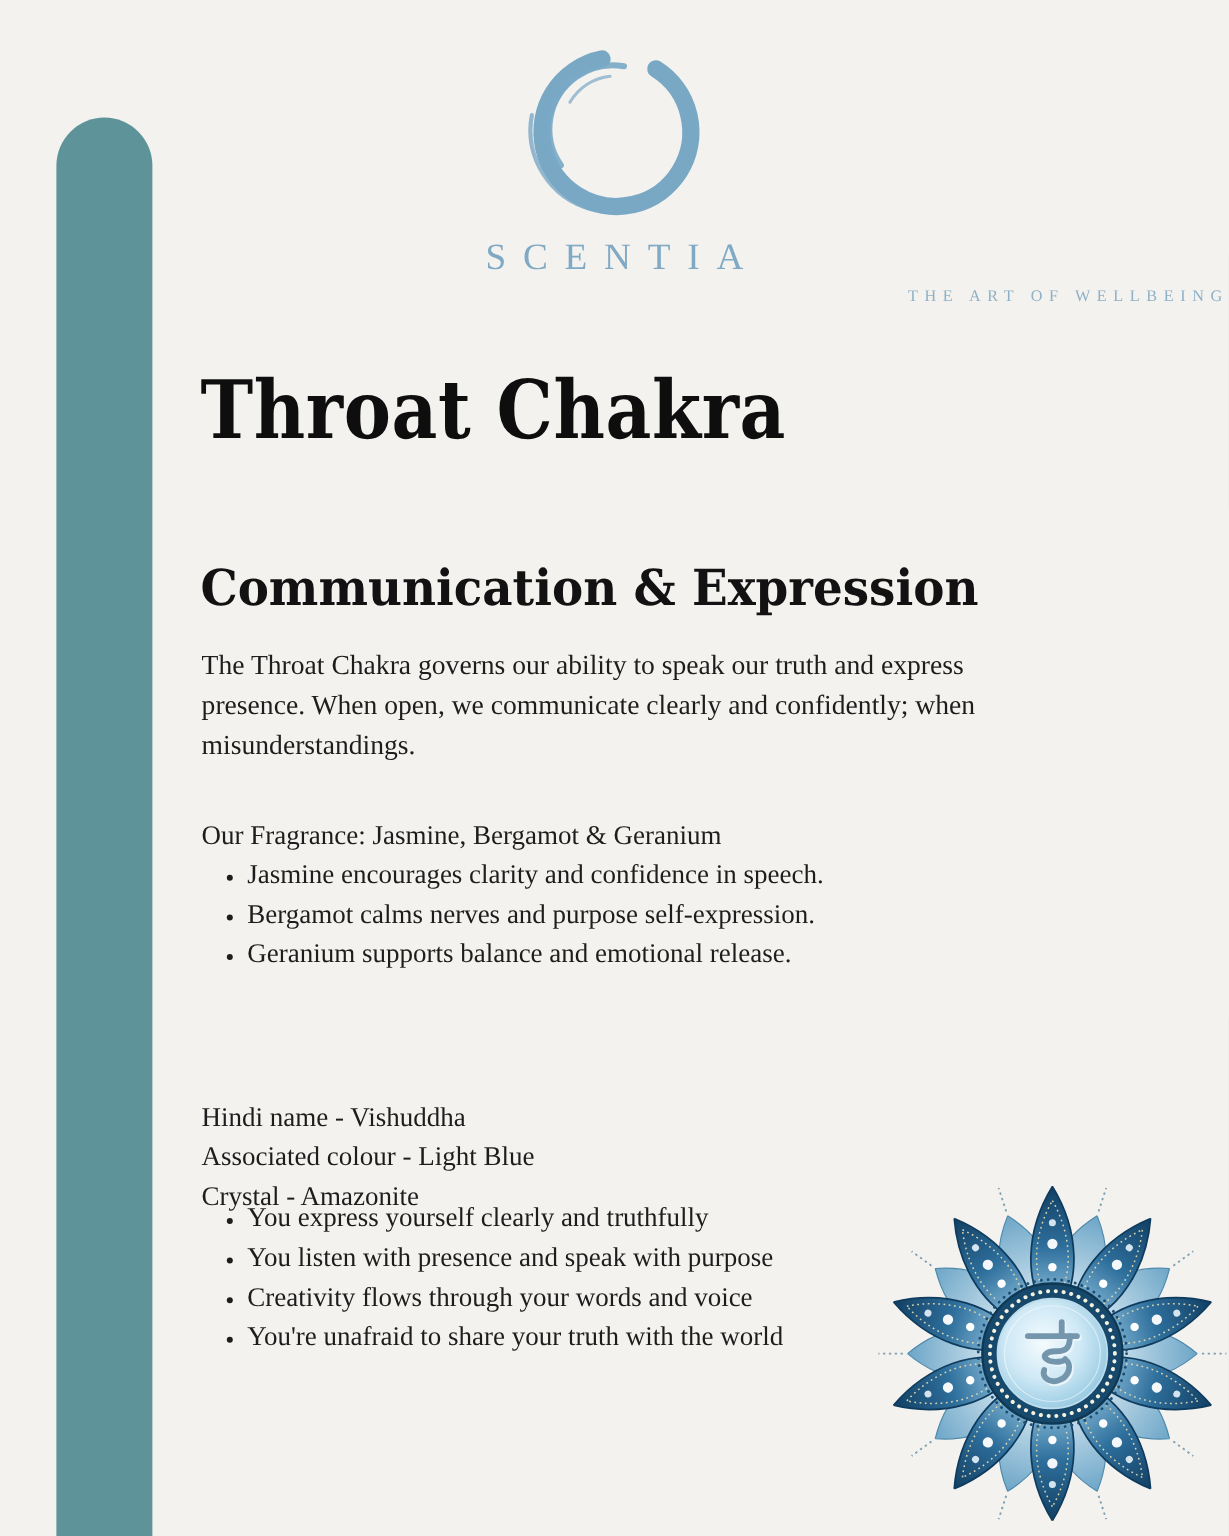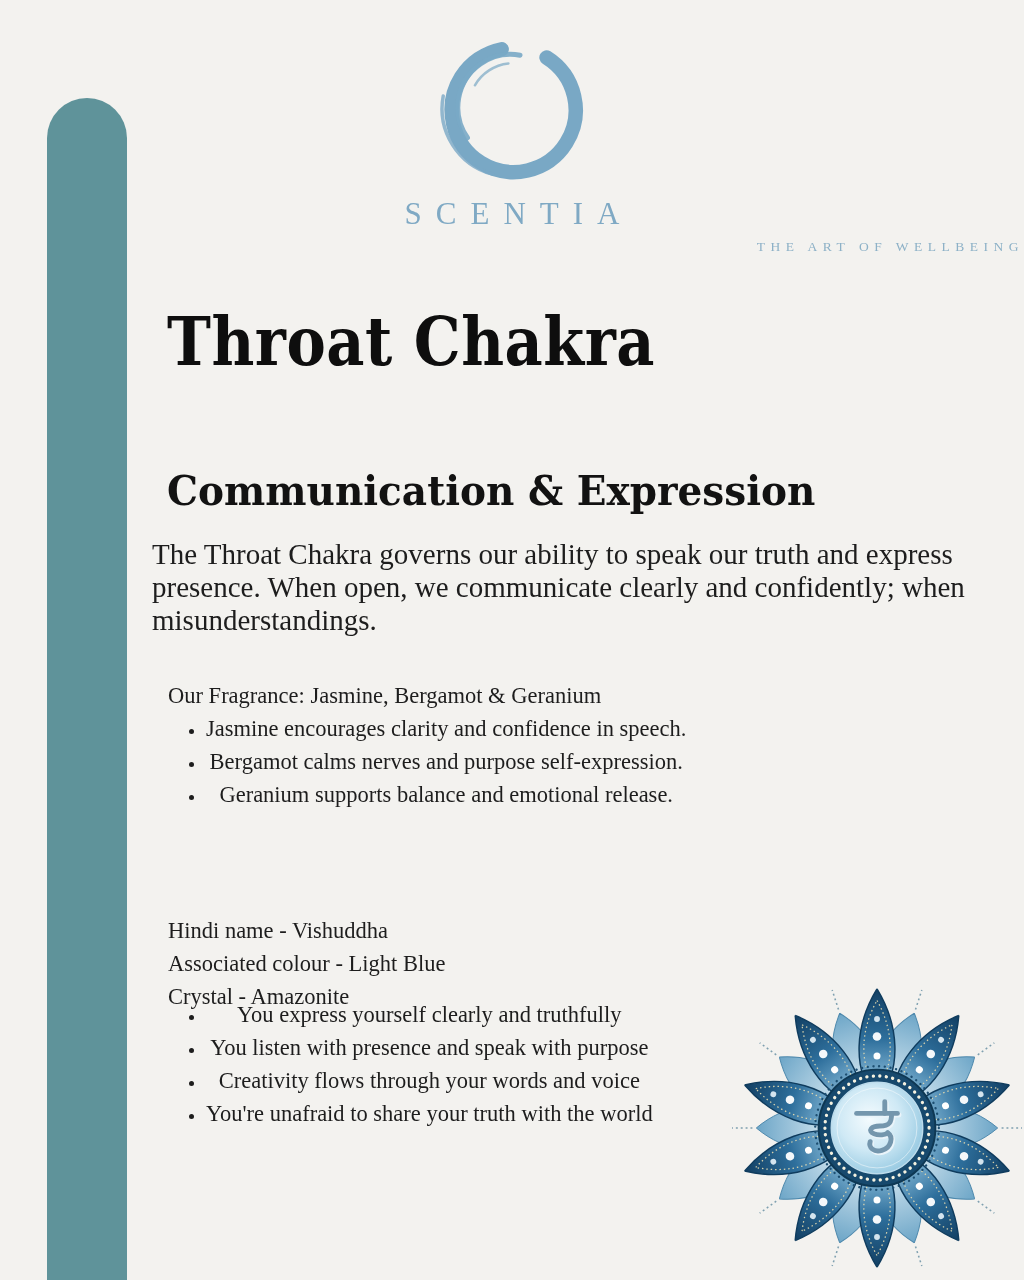--- a/index.html
+++ b/index.html
@@ -26,27 +26,27 @@
     position:absolute;left:167px;top:302px;margin:0;
     font-family:"DejaVu Serif",serif;font-weight:bold;font-size:59px;
     letter-spacing:0.5px;color:#0e0e0e;
     transform:scaleY(1.14);transform-origin:left top;white-space:nowrap;
   }
   .subtitle{
     position:absolute;left:167px;top:466px;margin:0;
     font-family:"DejaVu Serif",serif;font-weight:bold;font-size:39px;
     color:#121212;transform:scaleY(1.06);transform-origin:left top;white-space:nowrap;
   }
-  .para{position:absolute;left:152px;top:538px;font-size:29px;line-height:33px;}
+  .para{position:absolute;left:168px;top:538px;font-size:23px;line-height:33px;}
   .block{position:absolute;left:168px;font-size:22.5px;line-height:33px;}
   .block.fragrance{top:679px;}
   .block.facts{top:914px;}
   .block.balanced{top:998px;}
   .block ul{margin:0;padding:0 0 0 38px;list-style:disc;}
-  .block li{line-height:33px;text-align:center;}
+  .block li{line-height:33px;}
   .block li::marker{font-size:0.8em;color:#1d1d1d;}
   .line{white-space:nowrap;}
   .mandala{position:absolute;left:731px;top:982px;}
 </style>
 </head>
 <body>
 
 <div class="page">
 
   <div class="accent-bar"></div>

